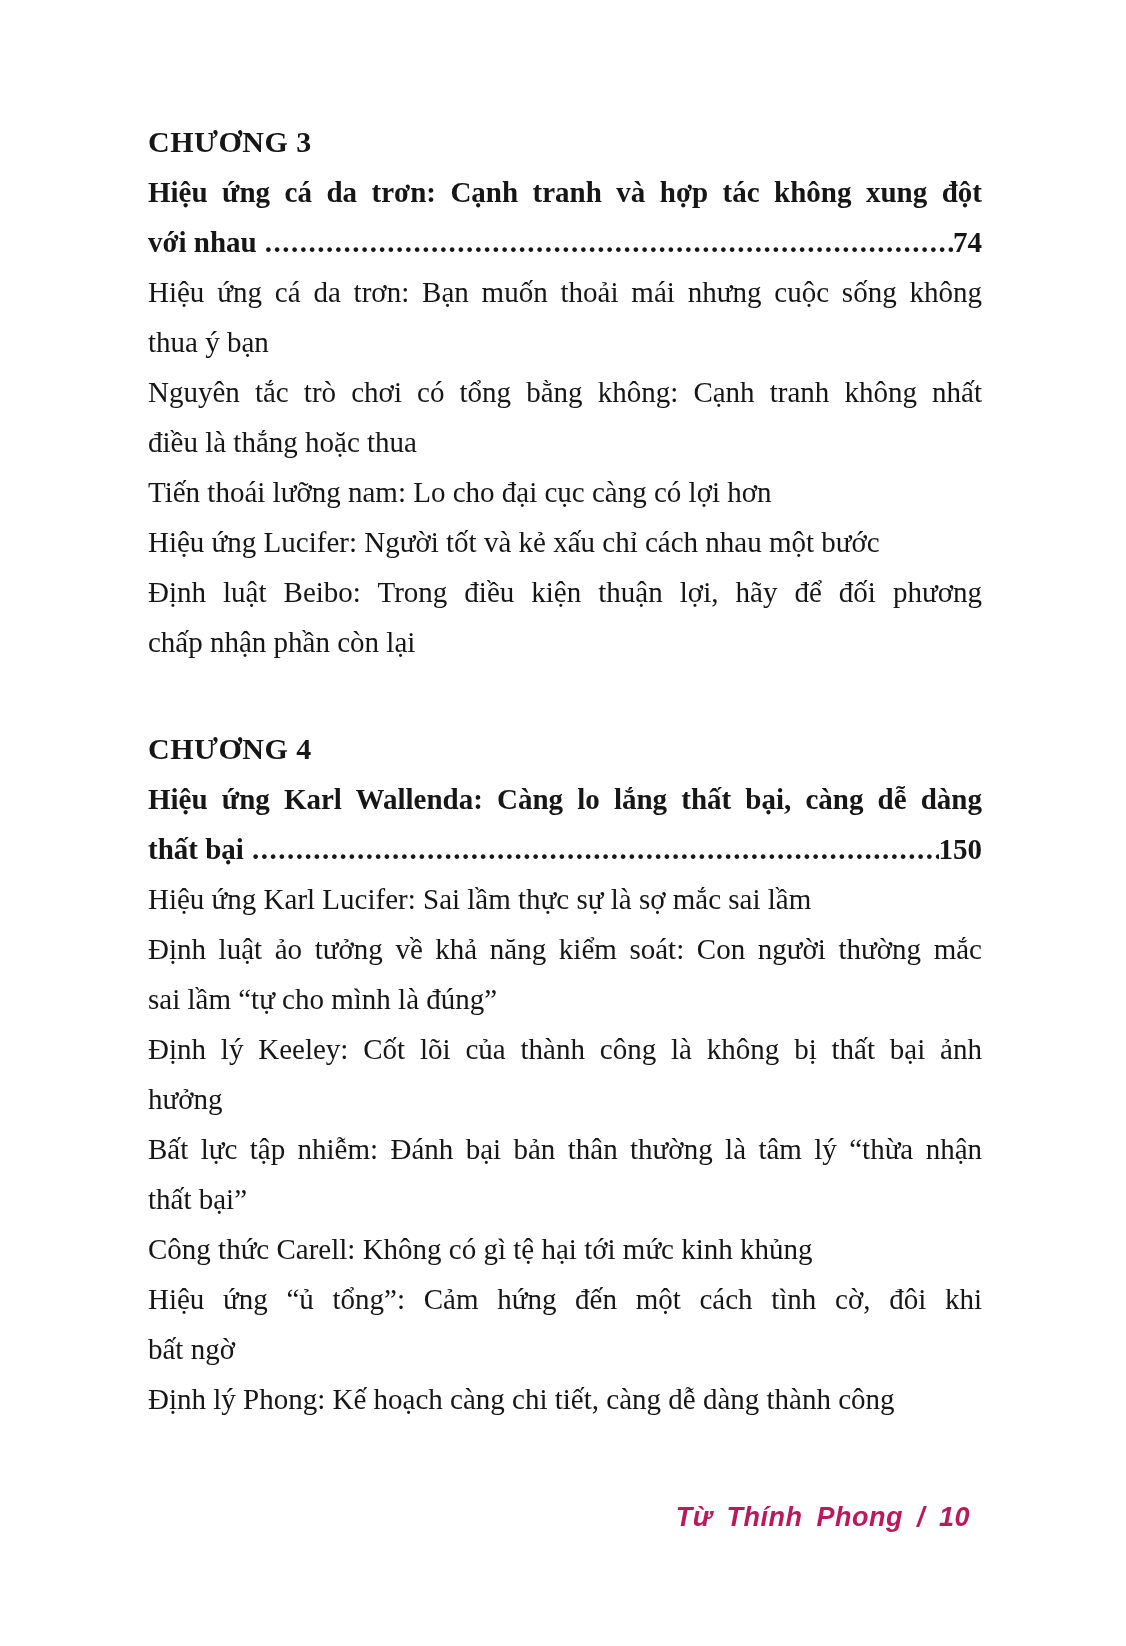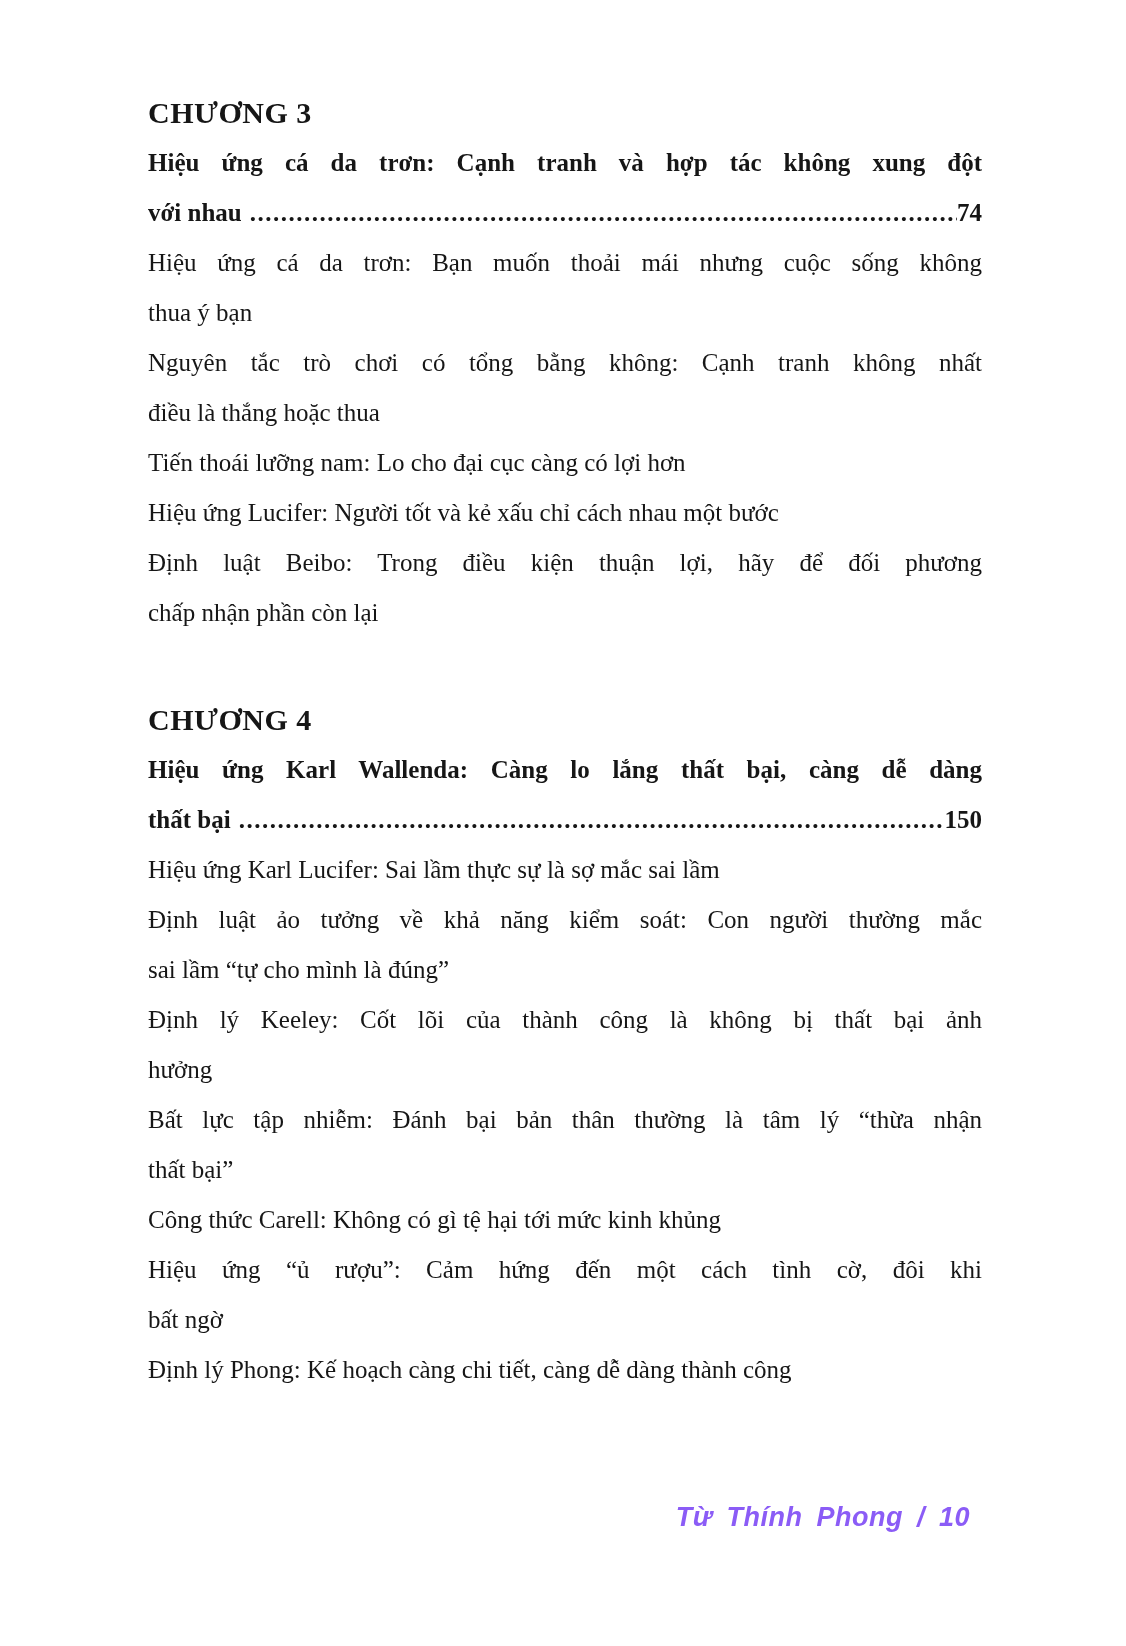--- a/index.html
+++ b/index.html
@@ -6,31 +6,31 @@
     margin: 0;
     padding: 0;
     background: #ffffff;
   }
   .page {
     position: relative;
     width: 1126px;
     height: 1646px;
     background: #ffffff;
     box-sizing: border-box;
-    padding: 88px 144px 0 148px;
+    padding: 117px 144px 0 148px;
     font-family: "Liberation Serif", "DejaVu Serif", serif;
     color: #161616;
     overflow: hidden;
   }
   .toc { width: 100%; }
   .chapter { width: 100%; }
   .chapter + .chapter { margin-top: 57px; }
 
   .line {
-    font-size: 25px;
+    font-size: 29px;
     line-height: 50px;
     white-space: normal;
   }
   .heading {
     font-size: 30px;
     line-height: 50px;
     font-weight: 700;
     letter-spacing: 0.5px;
   }
   .bold { font-weight: 700; }
@@ -59,21 +59,21 @@
   .leader-line .pnum { white-space: nowrap; }
 
   .footer {
     position: absolute;
     right: 156px;
     top: 1502px;
     font-family: "Liberation Sans", "DejaVu Sans", sans-serif;
     font-style: italic;
     font-weight: 700;
     font-size: 27px;
-    color: #8b5cf6;
+    color: #be185d;
     letter-spacing: 0.5px;
     word-spacing: 6px;
   }
   .footer .sep { margin: 0 14px; }
 </style>
 </head>
 <body>
 
 <div class="page">
   <main class="toc" id="toc">
@@ -103,21 +103,21 @@
           <span class="pnum">150</span>
         </div>
         <div class="line">Hiệu ứng Karl Lucifer: Sai lầm thực sự là sợ mắc sai lầm</div>
         <div class="line stretch">Định luật ảo tưởng về khả năng kiểm soát: Con người thường mắc</div>
         <div class="line">sai lầm “tự cho mình là đúng”</div>
         <div class="line stretch">Định lý Keeley: Cốt lõi của thành công là không bị thất bại ảnh</div>
         <div class="line">hưởng</div>
         <div class="line stretch">Bất lực tập nhiễm: Đánh bại bản thân thường là tâm lý “thừa nhận</div>
         <div class="line">thất bại”</div>
         <div class="line">Công thức Carell: Không có gì tệ hại tới mức kinh khủng</div>
-        <div class="line stretch">Hiệu ứng “ủ rượu”: Cảm hứng đến một cách tình cờ, đôi khi</div>
+        <div class="line stretch">Hiệu ứng “ủ tổng”: Cảm hứng đến một cách tình cờ, đôi khi</div>
         <div class="line">bất ngờ</div>
         <div class="line">Định lý Phong: Kế hoạch càng chi tiết, càng dễ dàng thành công</div>
       </section>
     </main>
   <footer class="footer">
     <span>Từ Thính Phong</span><span class="sep">/</span><span>10</span>
   </footer>
 </div>
 
 </body></html>

